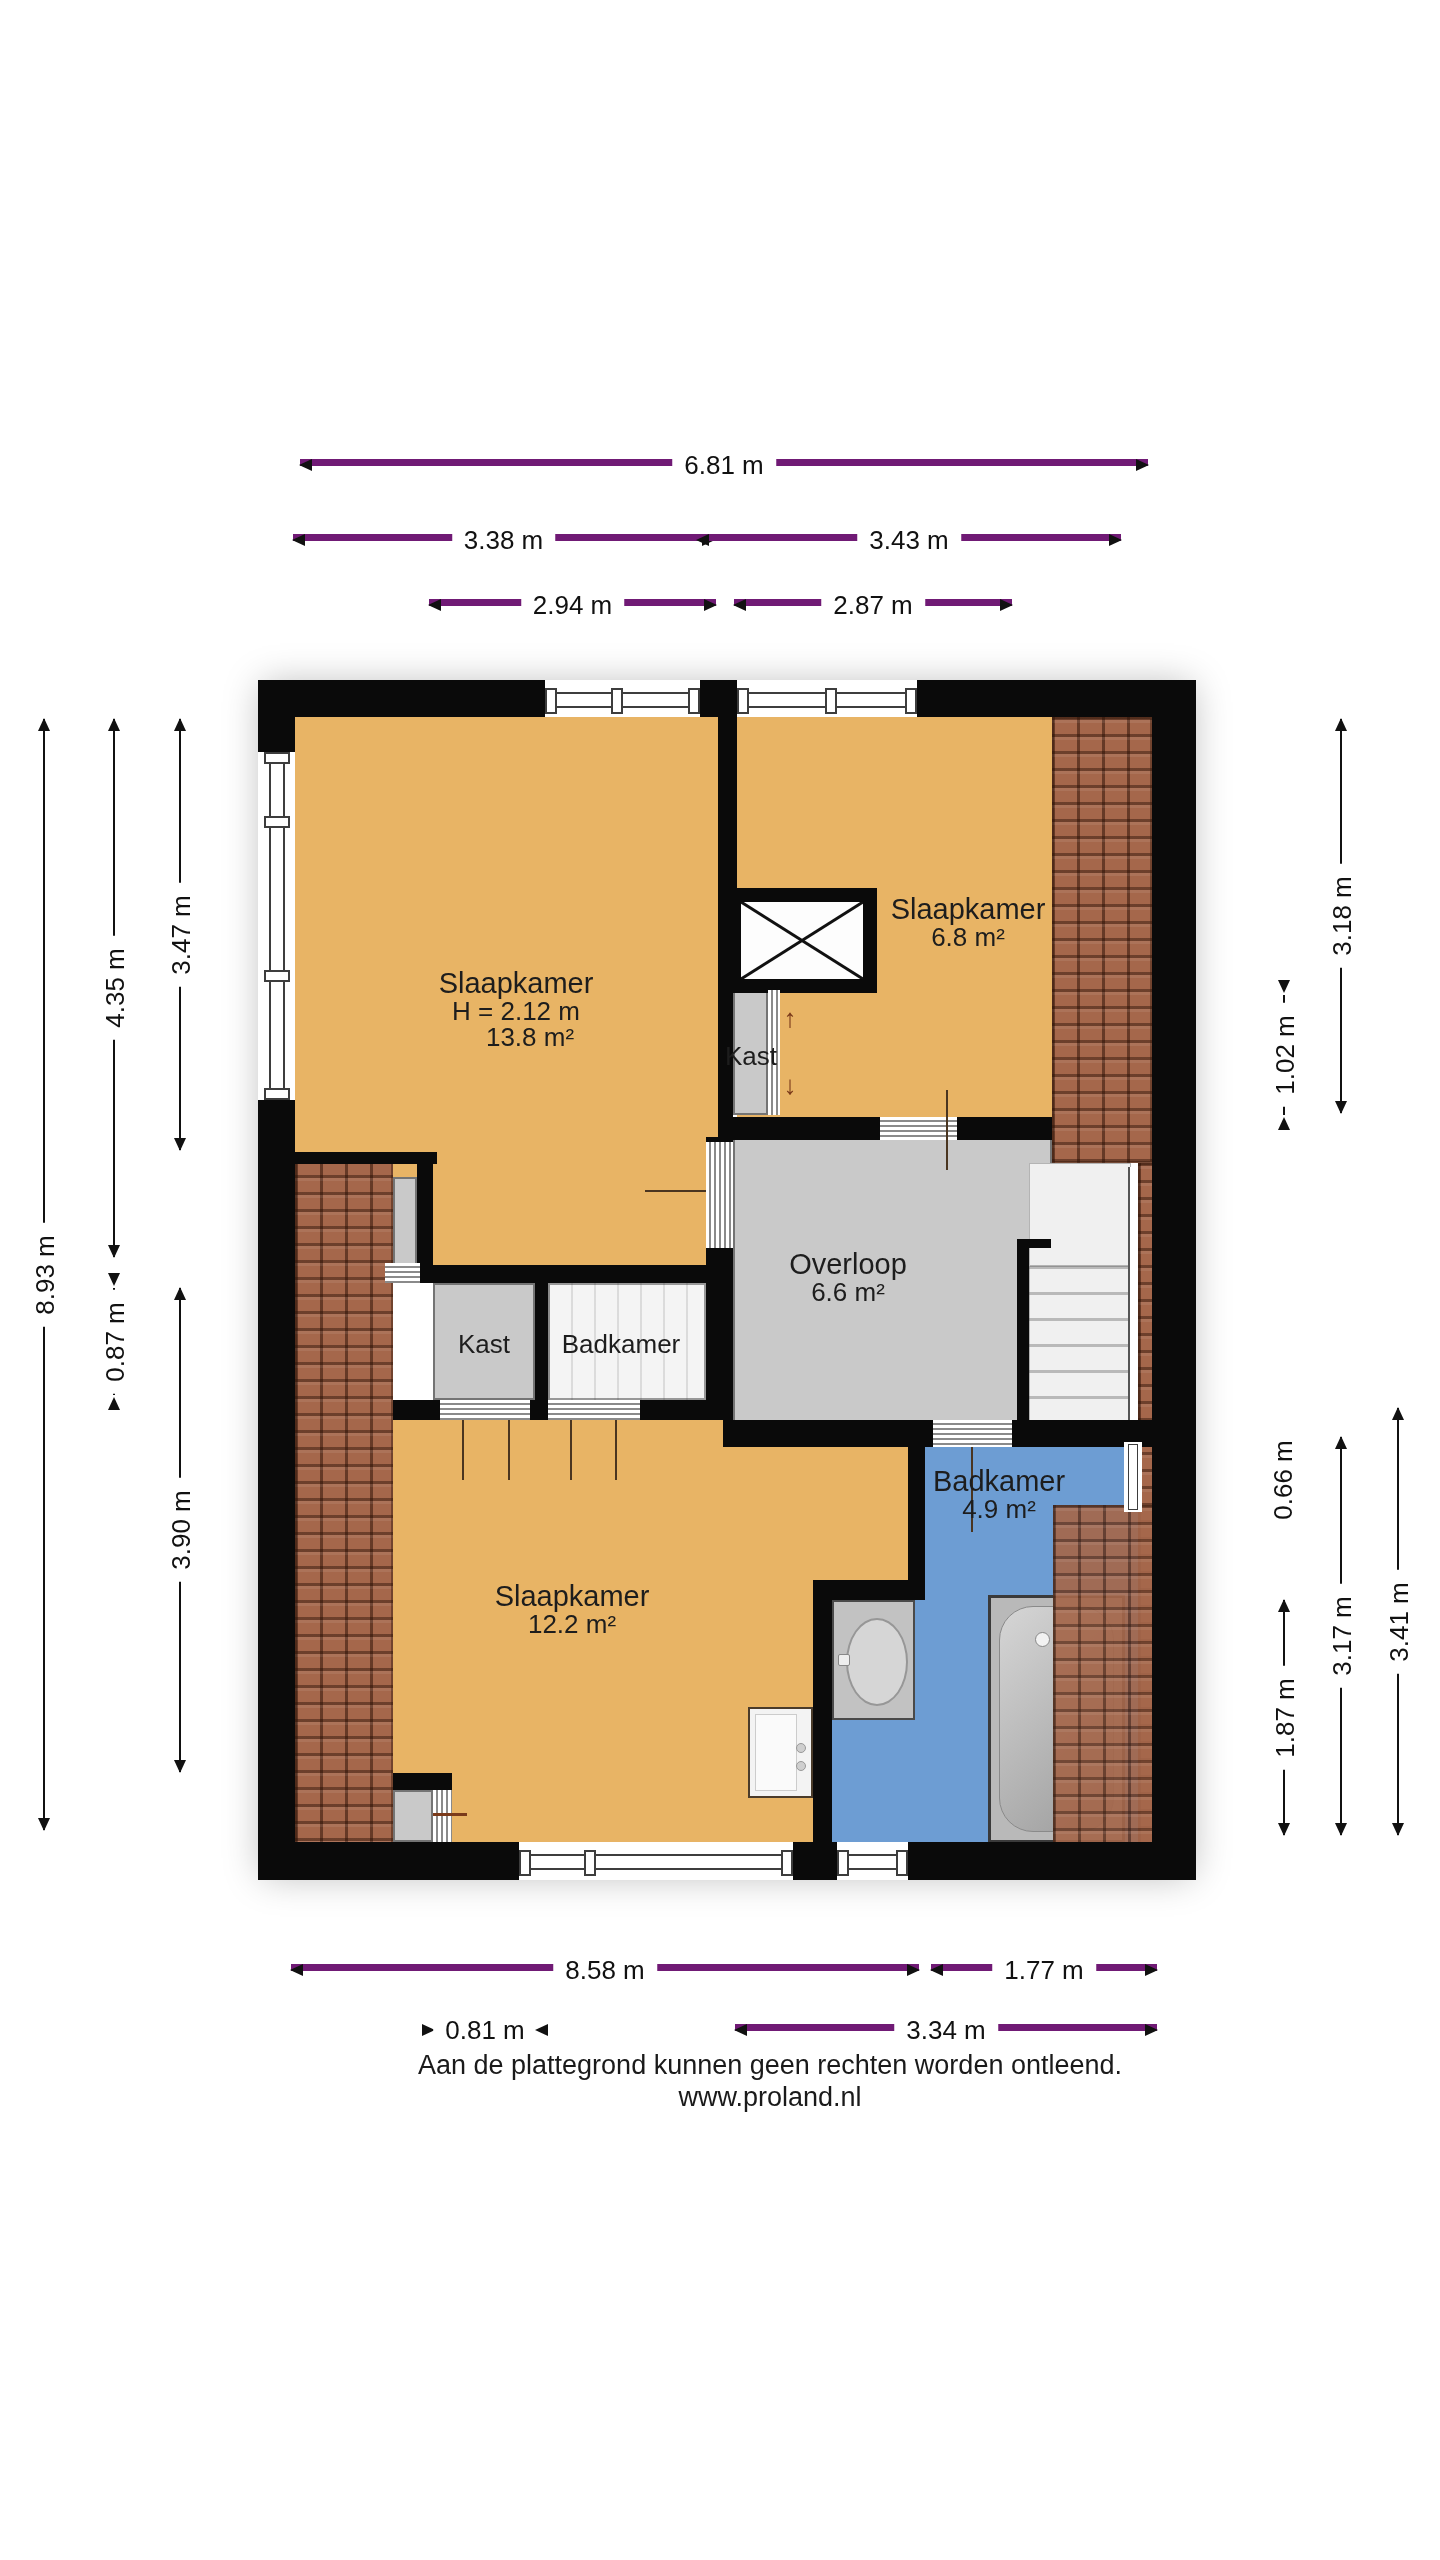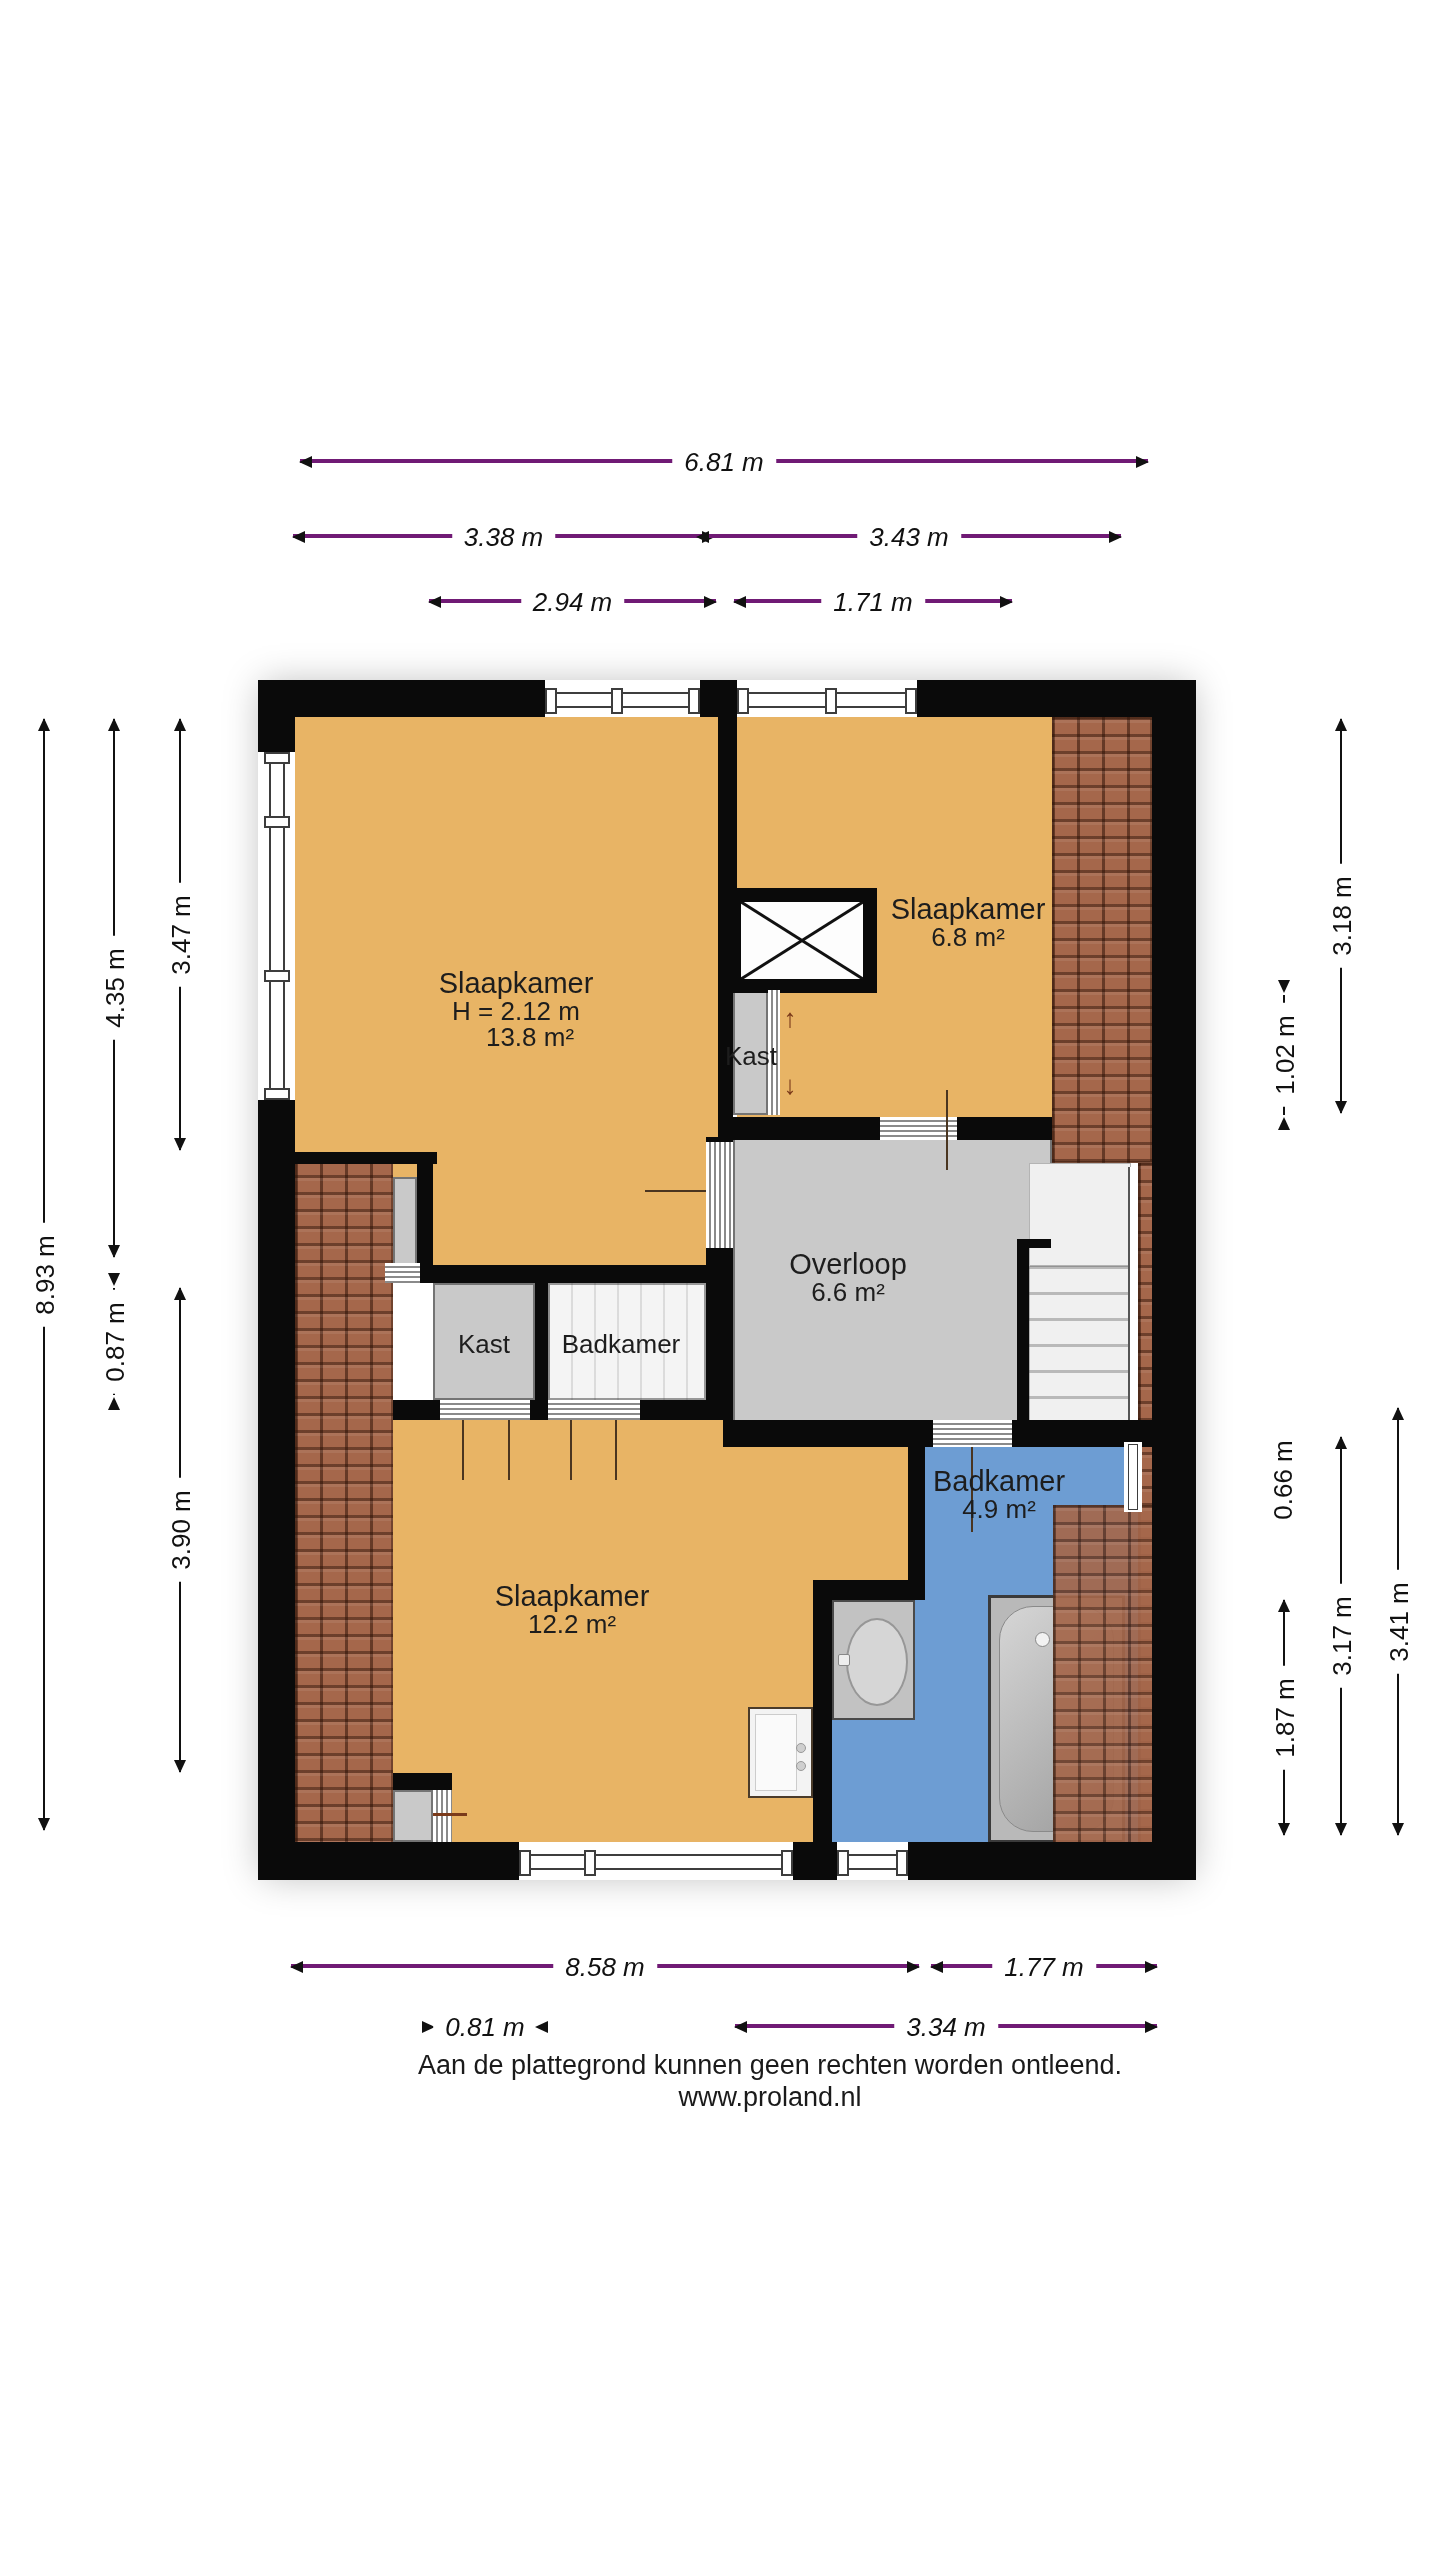--- a/index.html
+++ b/index.html
@@ -28,21 +28,21 @@
   .mull-v{position:absolute;top:8px;width:8px;height:22px;background:#fff;border:2px solid #3d3d3d;}
   .mull-h{position:absolute;left:6px;width:22px;height:8px;background:#fff;border:2px solid #3d3d3d;}
   .door-h{position:absolute;background:repeating-linear-gradient(to bottom,#fff 0 3px,#8a8a8a 3px 5px);}
   .door-v{position:absolute;background:repeating-linear-gradient(to right,#fff 0 3px,#8a8a8a 3px 5px);}
   .swing{position:absolute;background:#4a3520;}
   .shaft{position:absolute;background:#0a0a0a;}
   .shaft-inner{position:absolute;left:14px;top:14px;right:14px;bottom:14px;background:#fdfdfd;}
   .room-label{position:absolute;transform:translate(-50%,-50%);white-space:nowrap;
       font-size:29px;color:#1d1d1d;text-align:center;}
   .room-sub{font-size:26px;}
-  .dim-h{position:absolute;height:0;border-top:4px solid #701a75;font-style:italic;}
+  .dim-h{position:absolute;height:0;border-top:7px solid #701a75;}
   .dim-h::before{content:"";position:absolute;left:-1px;top:-7px;border-top:6px solid transparent;border-bottom:6px solid transparent;border-right:13px solid #111;}
   .dim-h::after{content:"";position:absolute;right:-1px;top:-7px;border-top:6px solid transparent;border-bottom:6px solid transparent;border-left:13px solid #111;}
   .dim-h.inward::before{left:-15px;border-right:none;border-left:13px solid #111;}
   .dim-h.inward::after{right:-15px;border-left:none;border-right:13px solid #111;}
   .dim-h .lbl{position:absolute;left:50%;top:-1px;transform:translate(-50%,-50%);
       background:#fff;padding:1px 12px;font-size:26px;white-space:nowrap;}
   .dim-v{position:absolute;width:0;border-left:2px solid #111;}
   .dim-v::before{content:"";position:absolute;left:-7px;top:-1px;border-left:6px solid transparent;border-right:6px solid transparent;border-bottom:13px solid #111;}
   .dim-v::after{content:"";position:absolute;left:-7px;bottom:-1px;border-left:6px solid transparent;border-right:6px solid transparent;border-top:13px solid #111;}
   .dim-v.inward::before{top:-15px;border-bottom:none;border-top:13px solid #111;}
@@ -217,21 +217,21 @@
   <div class="dim-h" style="left:293px;top:534px;width:421px;">
     <span class="lbl">3.38 m</span>
     </div>
   <div class="dim-h" style="left:697px;top:534px;width:424px;">
     <span class="lbl">3.43 m</span>
     </div>
   <div class="dim-h" style="left:429px;top:599px;width:287px;">
     <span class="lbl">2.94 m</span>
     </div>
   <div class="dim-h" style="left:734px;top:599px;width:278px;">
-    <span class="lbl">1.71 m</span>
+    <span class="lbl">2.87 m</span>
     </div>
 
   <div class="dim-v" style="left:43px;top:719px;height:1111px;">
     <span class="lbl">8.93 m</span>
     </div>
   <div class="dim-v" style="left:113px;top:719px;height:538px;">
     <span class="lbl">4.35 m</span>
     </div>
   <div class="dim-v inward" style="left:113px;top:1288px;height:107px;">
     <span class="lbl">0.87 m</span>

